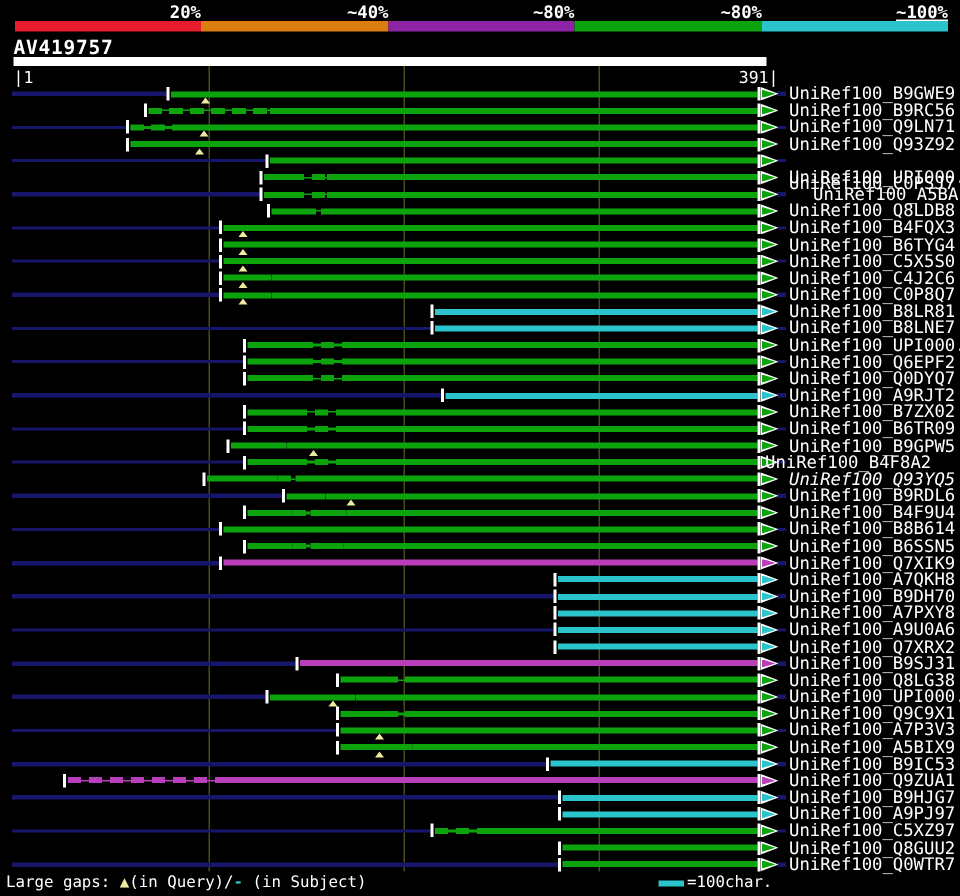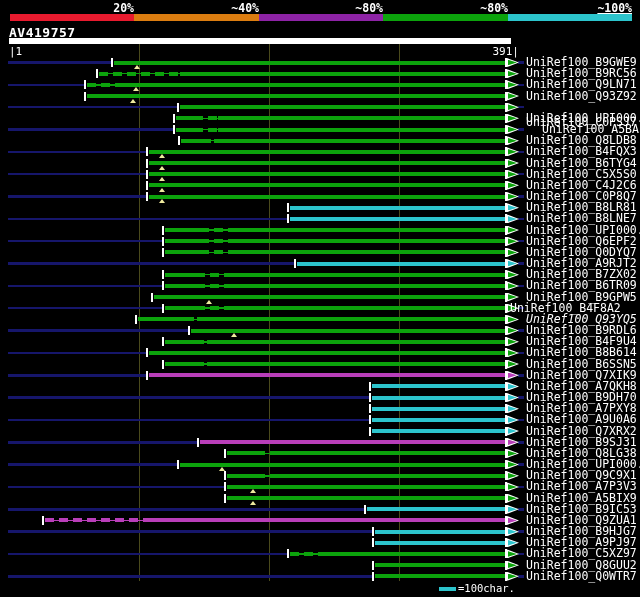--- a/index.html
+++ b/index.html
@@ -613,15 +613,16 @@
         <div class="navy" style="left: 8px; width: 364px; top: 575.07px;"></div>
         <div class="navy" style="left: 518px; width: 6px; top: 575.07px;"></div>
         <div class="tick" style="left: 372px; top: 571.82px;"></div>
         <div class="seg" style="left: 374.5px; width: 130.5px; top: 574.32px; background: rgb(12, 163, 12);"></div>
         <div class="tick" style="left: 505px; top: 571.82px;"></div>
         <div class="arrow-outline" style="left: 507px; top: 571.82px;"></div>
         <div class="arrow-fill" style="left: 508px; top: 573.57px; background: rgb(12, 163, 12);"></div>
         <div class="rowlabel" style="left: 526px; top: 570.82px;">UniRef100_Q0WTR7</div>
       </div>
     </div>
+  <div id="legend"><span>Large gaps: </span><span class="q">▲</span><span>(in Query)/</span><span class="s">-</span><span> (in Subject)</span></div>
   <div id="legendbar"></div>
   <div id="legendscale">=100char.</div>
 </div>
 
 </body></html>

